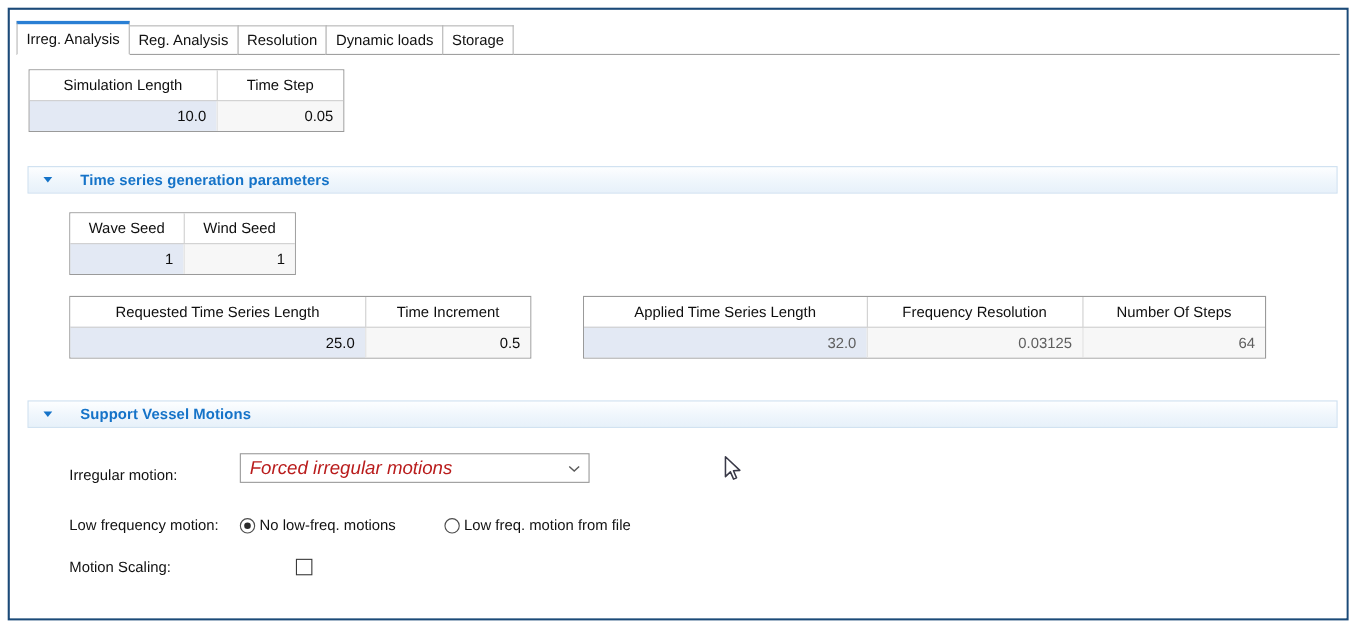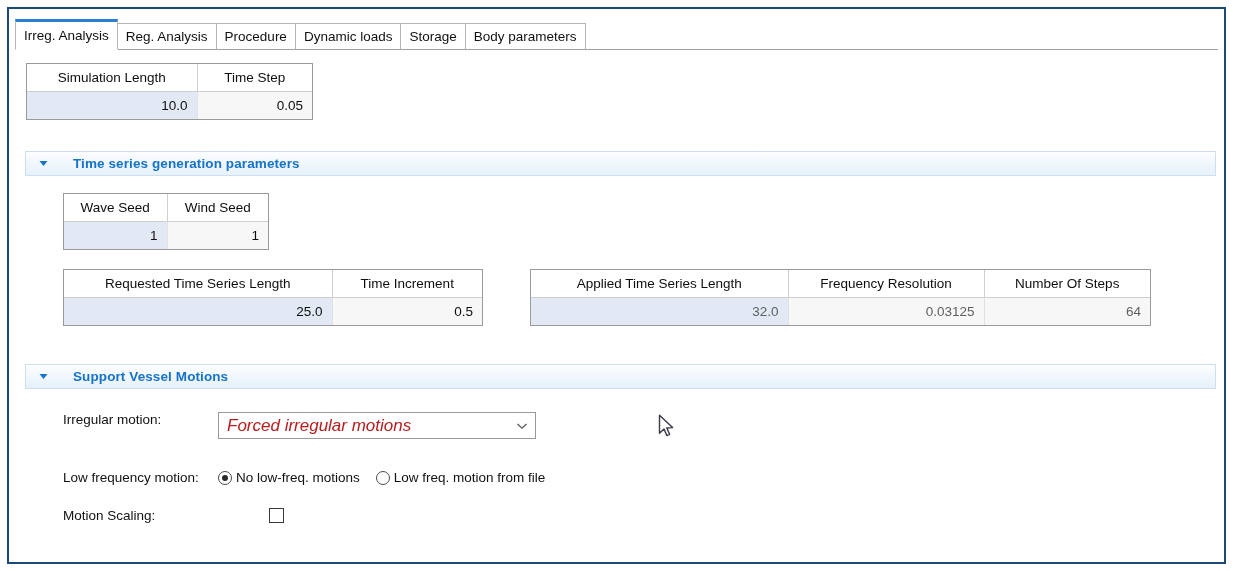--- a/index.html
+++ b/index.html
@@ -171,21 +171,21 @@
     font-weight: bold;
     color: #1573c8;
     margin-left: 21px;
     letter-spacing: 0.1px;
   }
 
   
   .form-row {
     position: absolute;
     display: flex;
-    align-items: flex-start;
+    align-items: flex-end;
   }
   .form-label {
     font-size: 13.5px;
     color: #111111;
     white-space: nowrap;
   }
   .combobox {
     box-sizing: border-box;
     position: relative;
     width: 318px;
@@ -206,21 +206,21 @@
     font-style: italic;
   }
   .combobox-arrow {
     width: 26px;
     display: flex;
     align-items: center;
     justify-content: center;
   }
   .combobox-arrow svg { display: block; }
 
-  .radio-group { display: flex; align-items: center; }
+  .radio-group { display: flex; align-items: center; gap: 28px; }
   .radio-item {
     display: flex;
     align-items: center;
     cursor: default;
     margin-right: 16px;
   }
   .radio-item:last-child { margin-right: 0; }
   .radio-mark {
     position: relative;
     width: 14px;
@@ -269,24 +269,23 @@
 
 <div id="app">
   <div class="window-frame">
     <div class="window-inner">
 
       <div class="tabstrip">
         <div class="tabstrip-baseline"></div>
         <div class="tabs">
           <div class="tab selected">Irreg. Analysis</div>
           <div class="tab">Reg. Analysis</div>
-          <div class="tab">Procedure</div>
+          <div class="tab">Resolution</div>
           <div class="tab">Dynamic loads</div>
           <div class="tab">Storage</div>
-          <div class="tab">Body parameters</div>
         </div>
       </div>
 
       <div class="content">
 
         <div class="grid" style="left:11px; top:13px;">
           <table>
             <colgroup>
                 <col style="width:170px">
                 <col style="width:115px">

